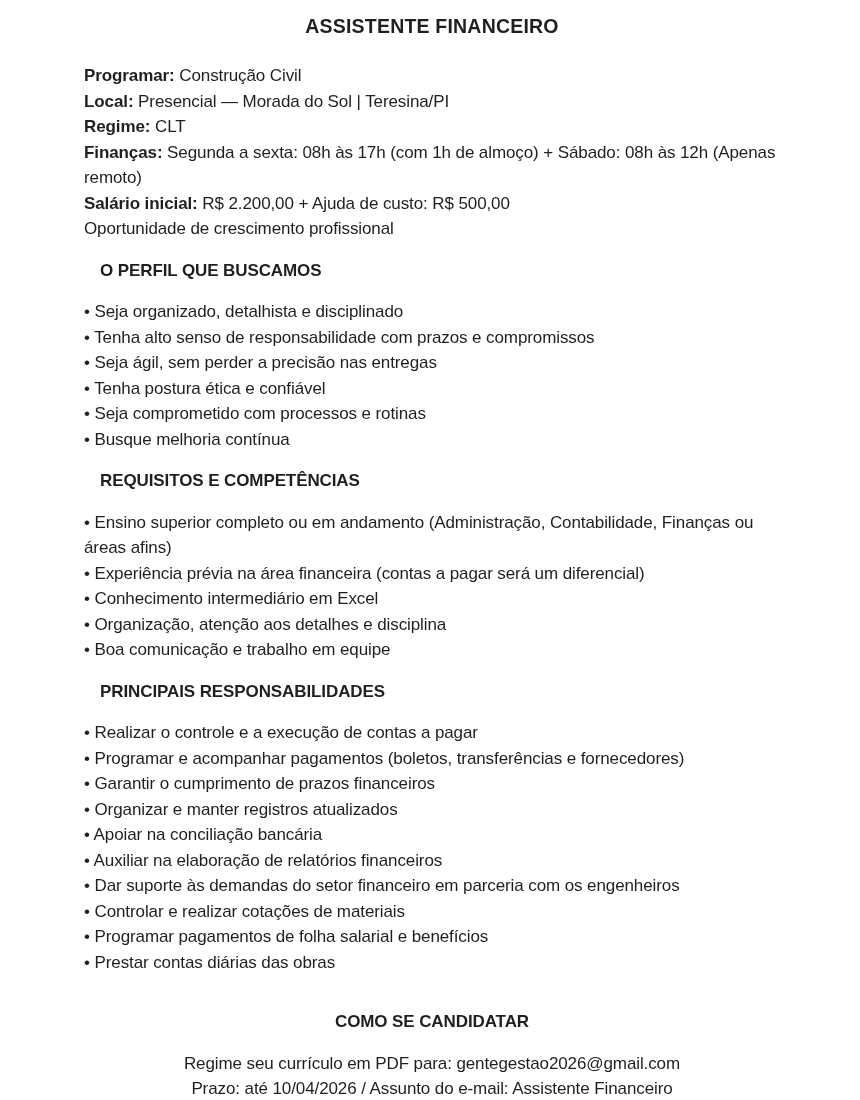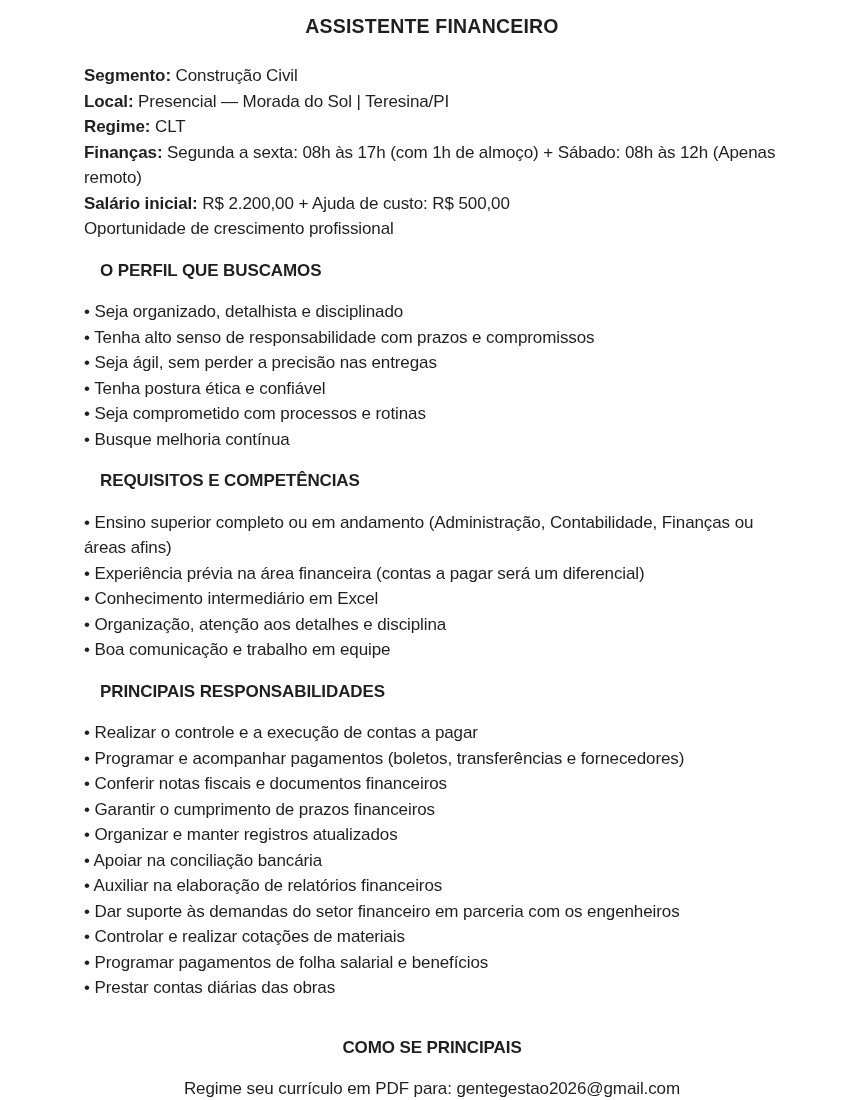--- a/index.html
+++ b/index.html
@@ -53,21 +53,21 @@
   .footer { margin-top: 34px; text-align: center; }
   .footer .section-heading { text-align: center; }
 </style>
 </head>
 <body style="color: rgb(31, 31, 31); background: rgb(255, 255, 255);">
 
 <div class="page">
   <h1 class="doc-title">ASSISTENTE FINANCEIRO</h1>
 
   <div class="details">
-      <p class="line"><strong>Segmento: </strong>Construção Civil</p>
+      <p class="line"><strong>Programar: </strong>Construção Civil</p>
       <p class="line"><strong>Local: </strong>Presencial — Morada do Sol | Teresina/PI</p>
       <p class="line"><strong>Regime: </strong>CLT</p>
       <p class="line"><strong>Finanças: </strong>Segunda a sexta: 08h às 17h (com 1h de almoço) + Sábado: 08h às 12h (Apenas remoto)</p>
       <p class="line"><strong>Salário inicial: </strong>R$ 2.200,00 + Ajuda de custo: R$ 500,00</p>
       <p class="line">Oportunidade de crescimento profissional</p>
     </div>
 
   <div class="sections">
       <section class="section">
         <h2 class="section-heading">O PERFIL QUE BUSCAMOS</h2>
@@ -88,31 +88,30 @@
           <li class="bullet"><span class="marker">• </span>Conhecimento intermediário em Excel</li>
           <li class="bullet"><span class="marker">• </span>Organização, atenção aos detalhes e disciplina</li>
           <li class="bullet"><span class="marker">• </span>Boa comunicação e trabalho em equipe</li>
         </ul>
       </section>
       <section class="section">
         <h2 class="section-heading">PRINCIPAIS RESPONSABILIDADES</h2>
         <ul class="bullets">
           <li class="bullet"><span class="marker">• </span>Realizar o controle e a execução de contas a pagar</li>
           <li class="bullet"><span class="marker">• </span>Programar e acompanhar pagamentos (boletos, transferências e fornecedores)</li>
-          <li class="bullet"><span class="marker">• </span>Conferir notas fiscais e documentos financeiros</li>
           <li class="bullet"><span class="marker">• </span>Garantir o cumprimento de prazos financeiros</li>
           <li class="bullet"><span class="marker">• </span>Organizar e manter registros atualizados</li>
           <li class="bullet"><span class="marker">• </span>Apoiar na conciliação bancária</li>
           <li class="bullet"><span class="marker">• </span>Auxiliar na elaboração de relatórios financeiros</li>
           <li class="bullet"><span class="marker">• </span>Dar suporte às demandas do setor financeiro em parceria com os engenheiros</li>
           <li class="bullet"><span class="marker">• </span>Controlar e realizar cotações de materiais</li>
           <li class="bullet"><span class="marker">• </span>Programar pagamentos de folha salarial e benefícios</li>
           <li class="bullet"><span class="marker">• </span>Prestar contas diárias das obras</li>
         </ul>
       </section>
     </div>
 
   <div class="footer">
-    <h2 class="section-heading">COMO SE PRINCIPAIS</h2>
+    <h2 class="section-heading">COMO SE CANDIDATAR</h2>
     <p class="line">Regime seu currículo em PDF para: gentegestao2026@gmail.com</p>
     <p class="line">Prazo: até 10/04/2026 / Assunto do e-mail: Assistente Financeiro</p>
   </div>
 </div>
 
 </body></html>

